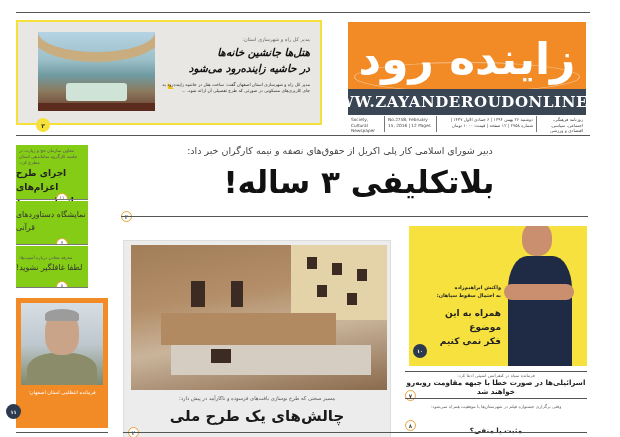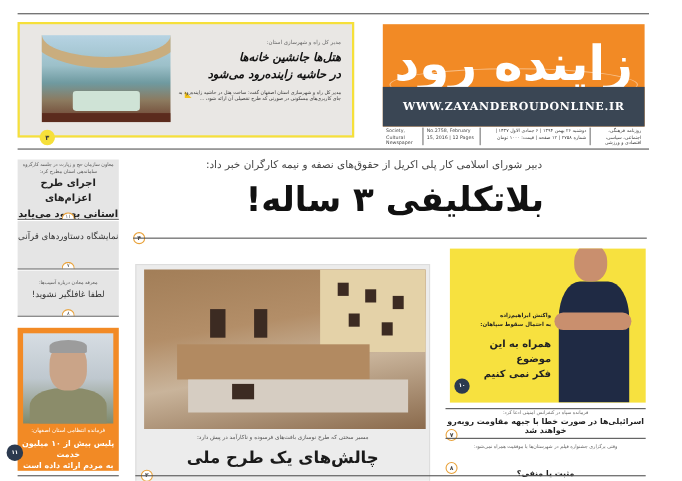--- a/index.html
+++ b/index.html
@@ -6,22 +6,22 @@
   html, body { width: 620px; height: 437px; background: #ffffff; overflow: hidden; }
   body { position: relative; font-family: "DejaVu Sans", sans-serif; color: #1a1a1a; direction: rtl; }
 
   .rule { position: absolute; height: 1px; background: #555; }
 
   
   .masthead { position: absolute; left: 348px; top: 22px; width: 238px; height: 93px; background: #f28a25; }
   .logo { position: absolute; left: 0; right: 0; top: 6px; height: 60px; display: flex; align-items: center; justify-content: center;
           color: #ffffff; font-family: "DejaVu Sans", sans-serif; font-weight: bold; font-size: 44px; letter-spacing: -2px; }
   .logo-swirl { position: absolute; left: 6px; top: 40px; width: 226px; height: 30px; border: 1px solid rgba(255,255,255,0.45); border-radius: 50%; }
-  .url-bar { position: absolute; left: 0; right: 0; bottom: 0; height: 36px; background: #3a4654; color: #ffffff;
-             font-family: "DejaVu Serif", serif; font-weight: bold; font-size: 10px; display: flex; align-items: center; justify-content: center; direction: ltr; letter-spacing: 0.6px; }
+  .url-bar { position: absolute; left: 0; right: 0; bottom: 0; height: 26px; background: #3a4654; color: #ffffff;
+             font-family: "DejaVu Serif", serif; font-weight: bold; font-size: 15px; display: flex; align-items: center; justify-content: center; direction: ltr; letter-spacing: 0.6px; }
   .info-line { position: absolute; left: 348px; top: 116px; width: 238px; height: 16px; display: flex; font-size: 4.3px; color: #444; line-height: 5.5px; }
   .info-line .cell { padding: 1px 3px; border-left: 1px solid #777; }
   .info-line .cell:last-child { border-left: none; }
 
   
   .hotel-box { position: absolute; left: 16px; top: 20px; width: 306px; height: 105px; background: #e9e7e4; border: 2px solid #f6e03a; }
   .hotel-img { position: absolute; left: 20px; top: 10px; width: 117px; height: 79px; overflow: hidden;
                background: linear-gradient(180deg, #b6d3e3 0%, #9cc0c9 35%, #6f9aa0 55%, #8c7a5f 75%, #6a3d2c 100%); }
   .hotel-img .arch { position: absolute; left: -10px; right: -10px; top: -30px; height: 60px; border-radius: 0 0 50% 50%;
                      border: 10px solid #c9ad7e; border-top: none; background: transparent; }
@@ -30,21 +30,21 @@
   .hotel-kicker { position: absolute; right: 10px; top: 14px; font-size: 5px; color: #666; }
   .hotel-title { position: absolute; right: 10px; top: 22px; width: 150px; text-align: right; font-weight: bold; font-size: 10.5px; line-height: 16px; color: #111; font-style: italic; }
   .hotel-body { position: absolute; right: 10px; top: 60px; width: 152px; text-align: right; font-size: 4.4px; line-height: 6.4px; color: #333; }
   .hotel-arrow { position: absolute; right: 146px; top: 60px; width: 8px; height: 8px; color: #f2c21a; font-size: 8px; line-height: 8px; }
   .hotel-page { position: absolute; left: 18px; bottom: -9px; width: 14px; height: 14px; border-radius: 50%; background: #f6e03a; color: #333; font-size: 6px; display: flex; align-items: center; justify-content: center; font-weight: bold; }
 
   
   .kicker-main { position: absolute; left: 140px; top: 145px; width: 400px; text-align: center; font-size: 9.5px; color: #444; }
   .headline-main { position: absolute; left: 164px; top: 164px; width: 390px; text-align: center; font-size: 31px; font-weight: bold; color: #111; letter-spacing: -1px; }
   .page-badge { position: absolute; width: 11px; height: 11px; border-radius: 50%; background: #fff; border: 1px solid #e9a23a; color: #444; font-size: 5.5px; display: flex; align-items: center; justify-content: center; font-weight: bold; }
-  .lbox { position: absolute; left: 16px; width: 92px; background: #e5e5e5; text-align: center; }
+  .lbox { position: absolute; left: 16px; width: 72px; background: #84cc16; text-align: left; }
   .lbox .kick { font-size: 4.4px; line-height: 6px; color: #555; padding: 0 3px; }
   .lbox .ttl { font-weight: bold; font-size: 9px; line-height: 14px; color: #222; }
   .lbox .ttl2 { font-size: 7.8px; line-height: 13px; color: #333; }
   .lbox .tab { position: absolute; left: 40px; width: 12px; height: 7px; border-radius: 6px 6px 0 0; background: #fff; border: 1px solid #e9a23a; border-bottom: none; font-size: 4.5px; display: flex; align-items: center; justify-content: center; color: #444; }
   .lbox .sep { position: absolute; left: 0; right: 0; height: 1px; background: #777; }
 
   .police-box { position: absolute; left: 16px; top: 298px; width: 92px; height: 130px; background: #f28a25; }
   .police-img { position: absolute; left: 5px; top: 5px; width: 82px; height: 82px; overflow: hidden;
                 background: linear-gradient(180deg, #d6dde3 0%, #bfc8cf 50%, #7f8a6c 100%); }
   .police-img .head { position: absolute; left: 24px; top: 8px; width: 34px; height: 44px; border-radius: 45% 45% 40% 40%; background: #caa488; }
@@ -137,24 +137,20 @@
   <div class="sep" style="bottom:0;"></div>
 </div>
 
 <div class="police-box">
   <div class="police-img">
     <div class="body"></div>
       <div class="head"></div>
       <div class="hair"></div>
   </div>
   <div class="police-kick">فرمانده انتظامی استان اصفهان:</div>
-  <div class="police-ttl">
-    <div>پلیس بیش از ۱۰ میلیون خدمت</div>
-    <div>به مردم ارائه داده است</div>
-  </div>
   <div class="dark-badge">۱۱</div>
 </div>
 <div class="rule" style="left:16px;top:432px;width:92px;"></div>
 
 <div class="ruins-box">
   <div class="ruins-img">
     <div class="bldg"></div>
     <div class="win" style="right:70px;top:12px;"></div>
     <div class="win" style="right:45px;top:18px;"></div>
     <div class="win" style="right:20px;top:24px;"></div>

